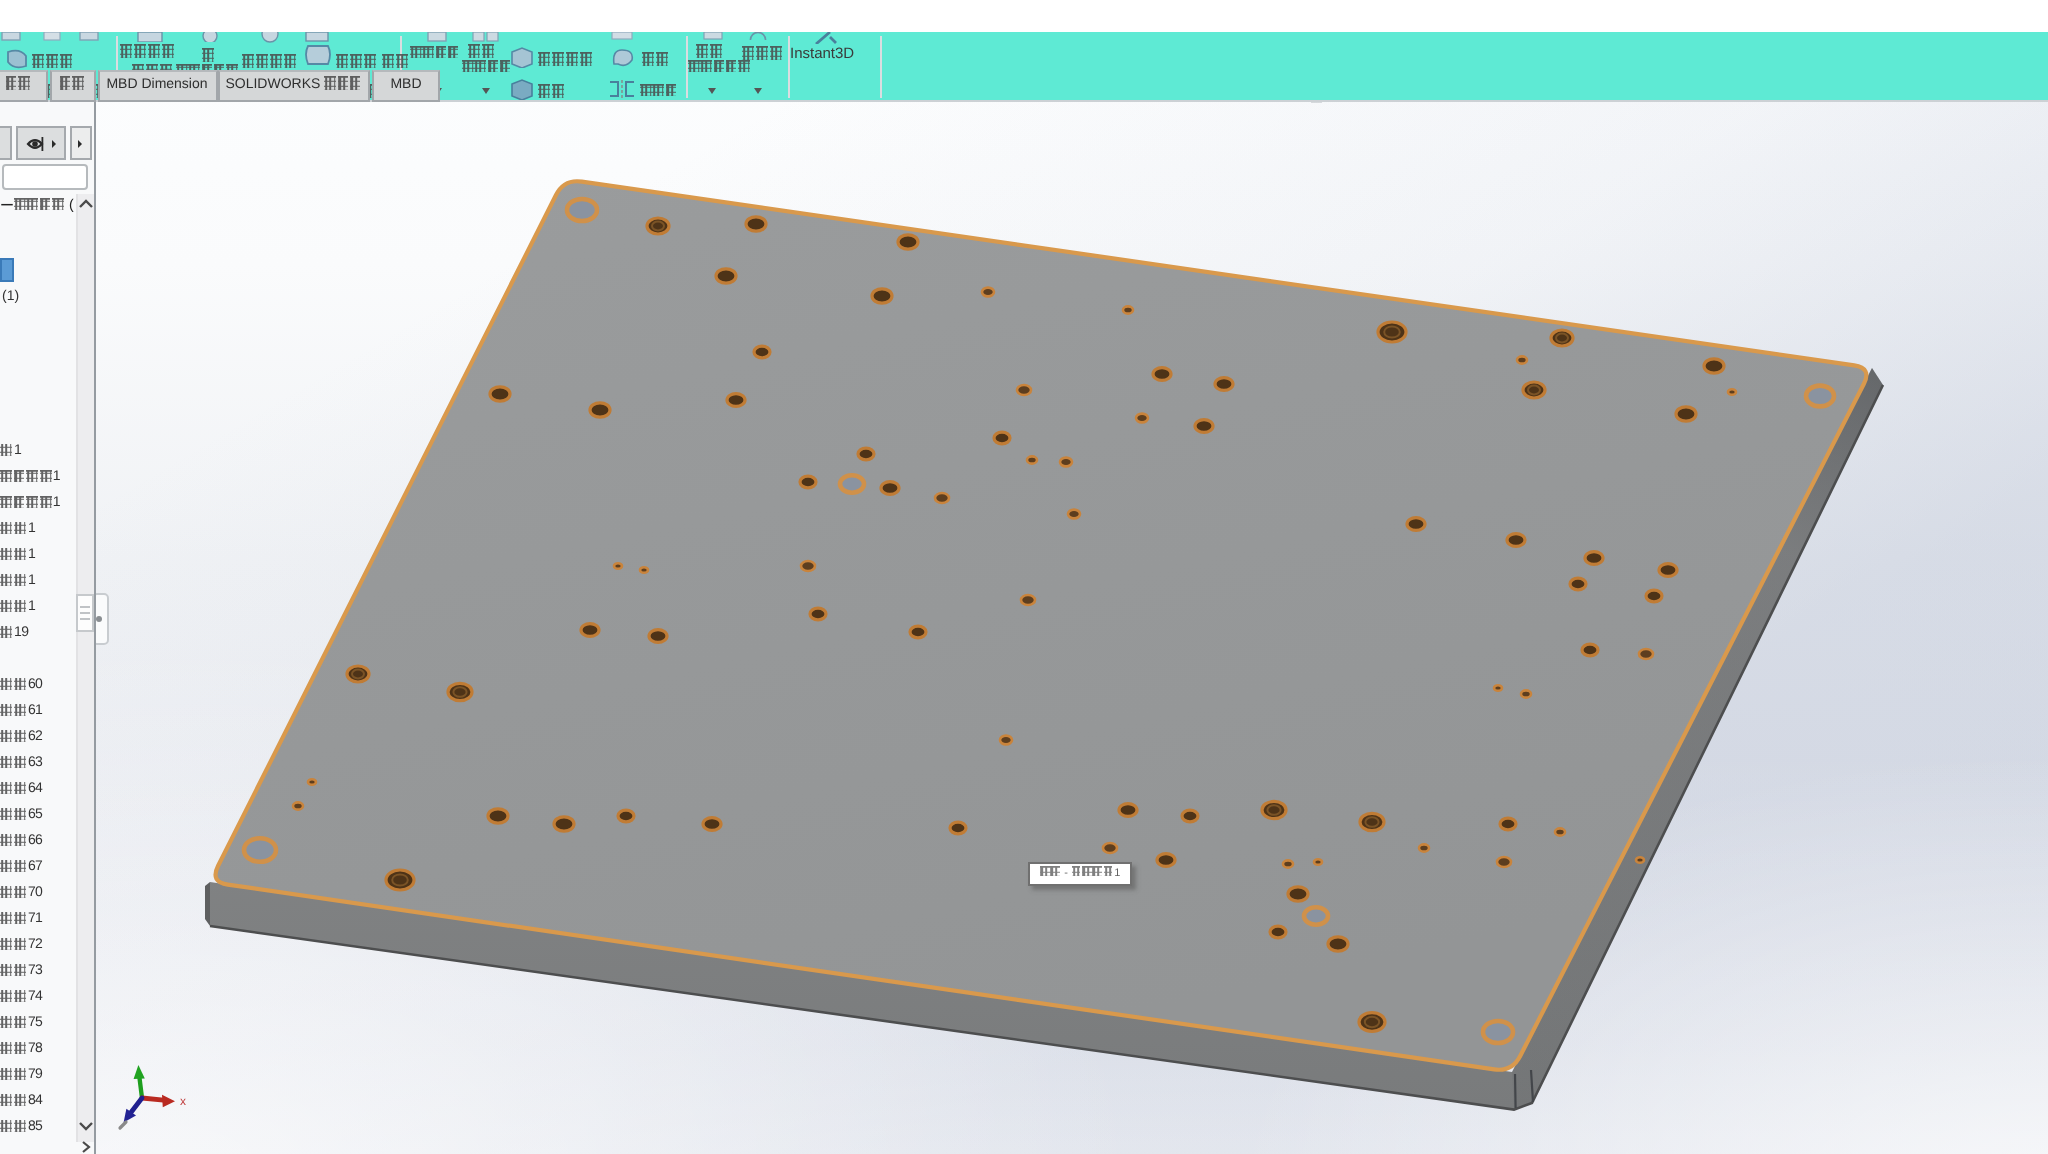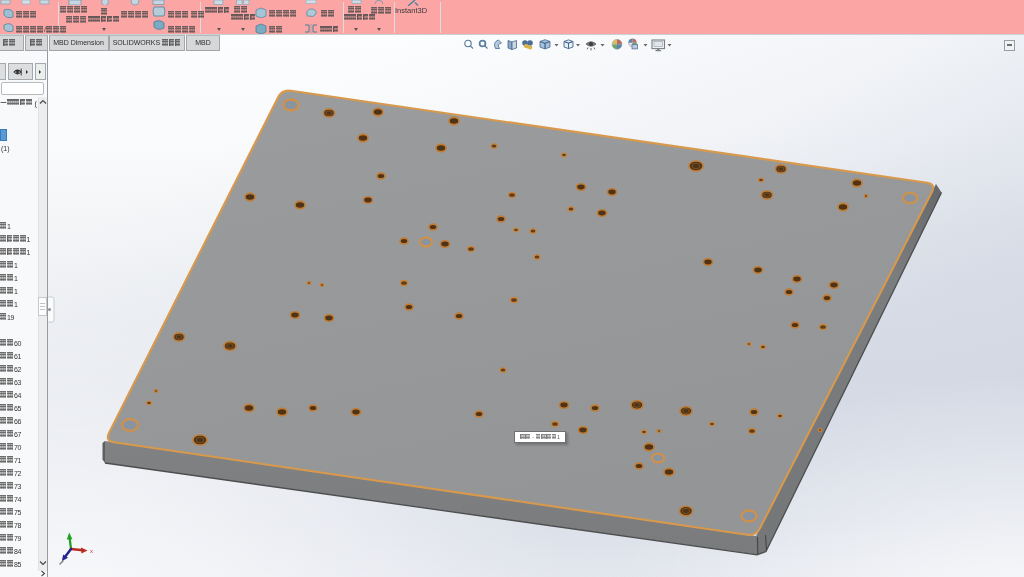--- a/index.html
+++ b/index.html
@@ -1,21 +1,21 @@
 <!DOCTYPE html>
 <html><head><meta charset="utf-8">
 <style>
 *{margin:0;padding:0;box-sizing:border-box}
 html,body{width:1024px;height:577px;overflow:hidden;font-family:"Liberation Sans",sans-serif;background:#fff}
 #page{position:relative;width:1024px;height:577px}
 .jp{display:inline-block;vertical-align:middle;margin-top:-1.5px;opacity:0.85;
  background:repeating-linear-gradient(0deg,#4a4a4a 0 0.8px,transparent 0.8px 2.4px),
             repeating-linear-gradient(90deg,#4a4a4a 0 0.8px,transparent 0.8px 2.2px);
  background-position:0.6px 0.9px}
-#ribbon{position:absolute;left:0;top:0;width:1024px;height:35px;background:#fca5a5;border-bottom:1px solid #ccd1d5}
+#ribbon{position:absolute;left:0;top:16px;width:1024px;height:35px;background:#5eead4;border-bottom:1px solid #ccd1d5}
 .vsep{position:absolute;top:2px;height:31px;width:1px;background:#dadde0}
 .rlab{position:absolute;font-size:7.5px;color:#3a3a3a;white-space:nowrap}
 .drop{position:absolute;width:0;height:0;border-left:2.5px solid transparent;border-right:2.5px solid transparent;border-top:3px solid #555}
 .ric{position:absolute}
 #tabrow{position:absolute;left:0;top:35px;width:1024px;height:16px}
 .tab{position:absolute;top:0;height:15.5px;background:#d5d7d8;border:1px solid #a2a6aa;border-top-color:#b5b9bc;
  font-size:7px;color:#2e2e2e;text-align:center;line-height:13.5px;white-space:nowrap;overflow:hidden}
 #panel{position:absolute;left:0;top:51px;width:47.5px;height:526px;background:#f8f9fa;border-right:1px solid #959ba1}
 .pbtn{position:absolute;background:#dcdedf;border:1px solid #a5a9ad}
 .ti{position:absolute;left:0;width:37px;height:12px;font-size:7px;color:#333;white-space:nowrap;overflow:hidden}

